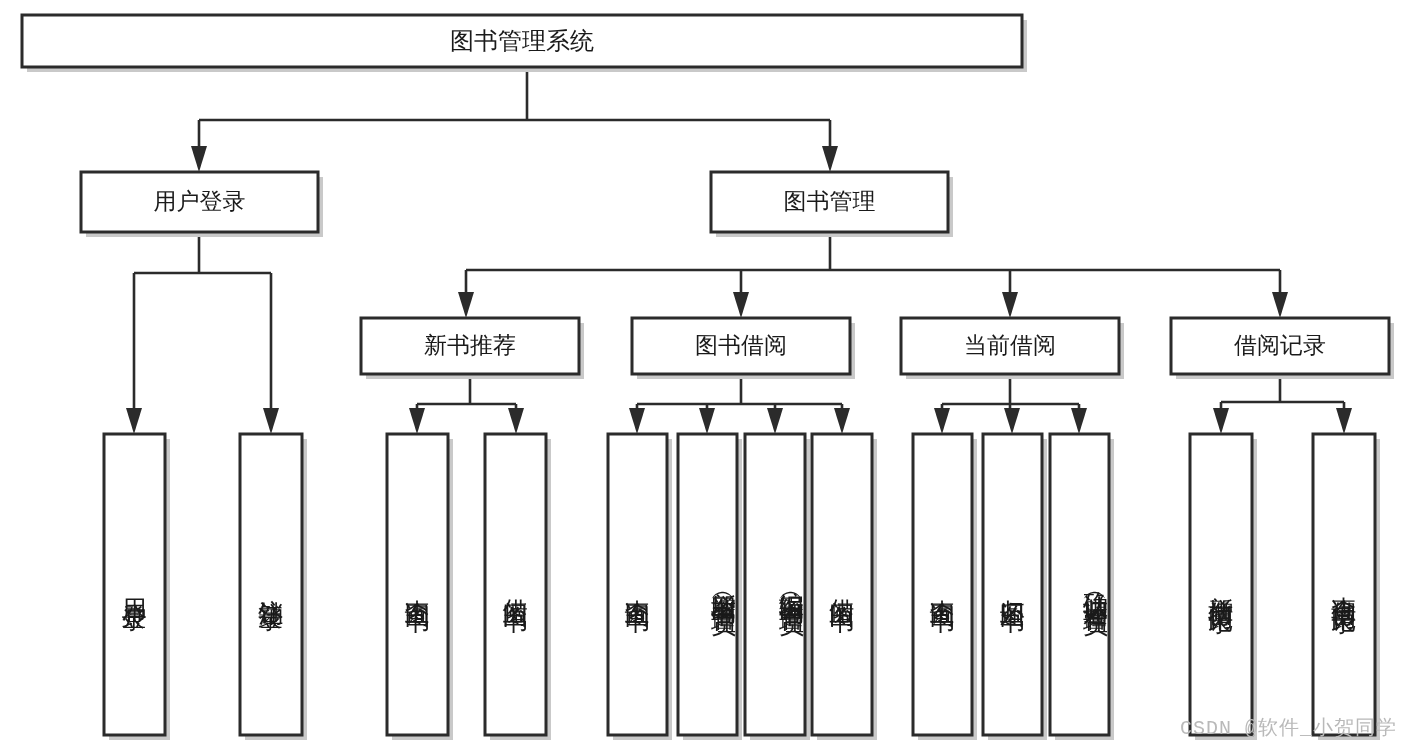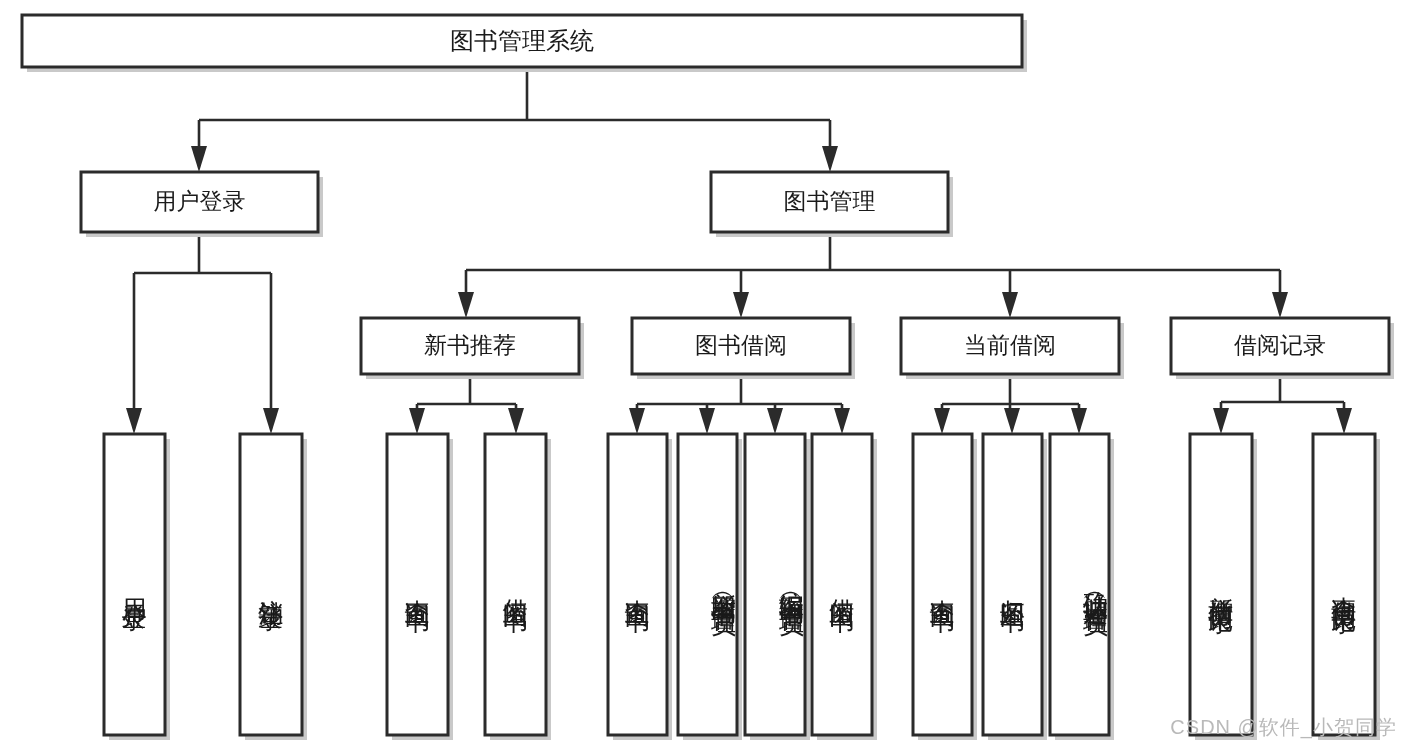--- a/index.html
+++ b/index.html
@@ -73,21 +73,21 @@
     letter-spacing: 3px;
     white-space: nowrap;
     text-align: center;
     pointer-events: none;
     user-select: none;
   }
   .watermark {
     position: absolute;
     right: 8px;
     bottom: 6px;
-    font-family: Liberation Sans, sans-serif;
+    font-family: Liberation Mono, monospace;
     font-size: 20px;
     color: #b9b9b9;
     letter-spacing: 1px;
     white-space: nowrap;
     pointer-events: none;
     user-select: none;
   }
 </style>
 </head>
 <body>

